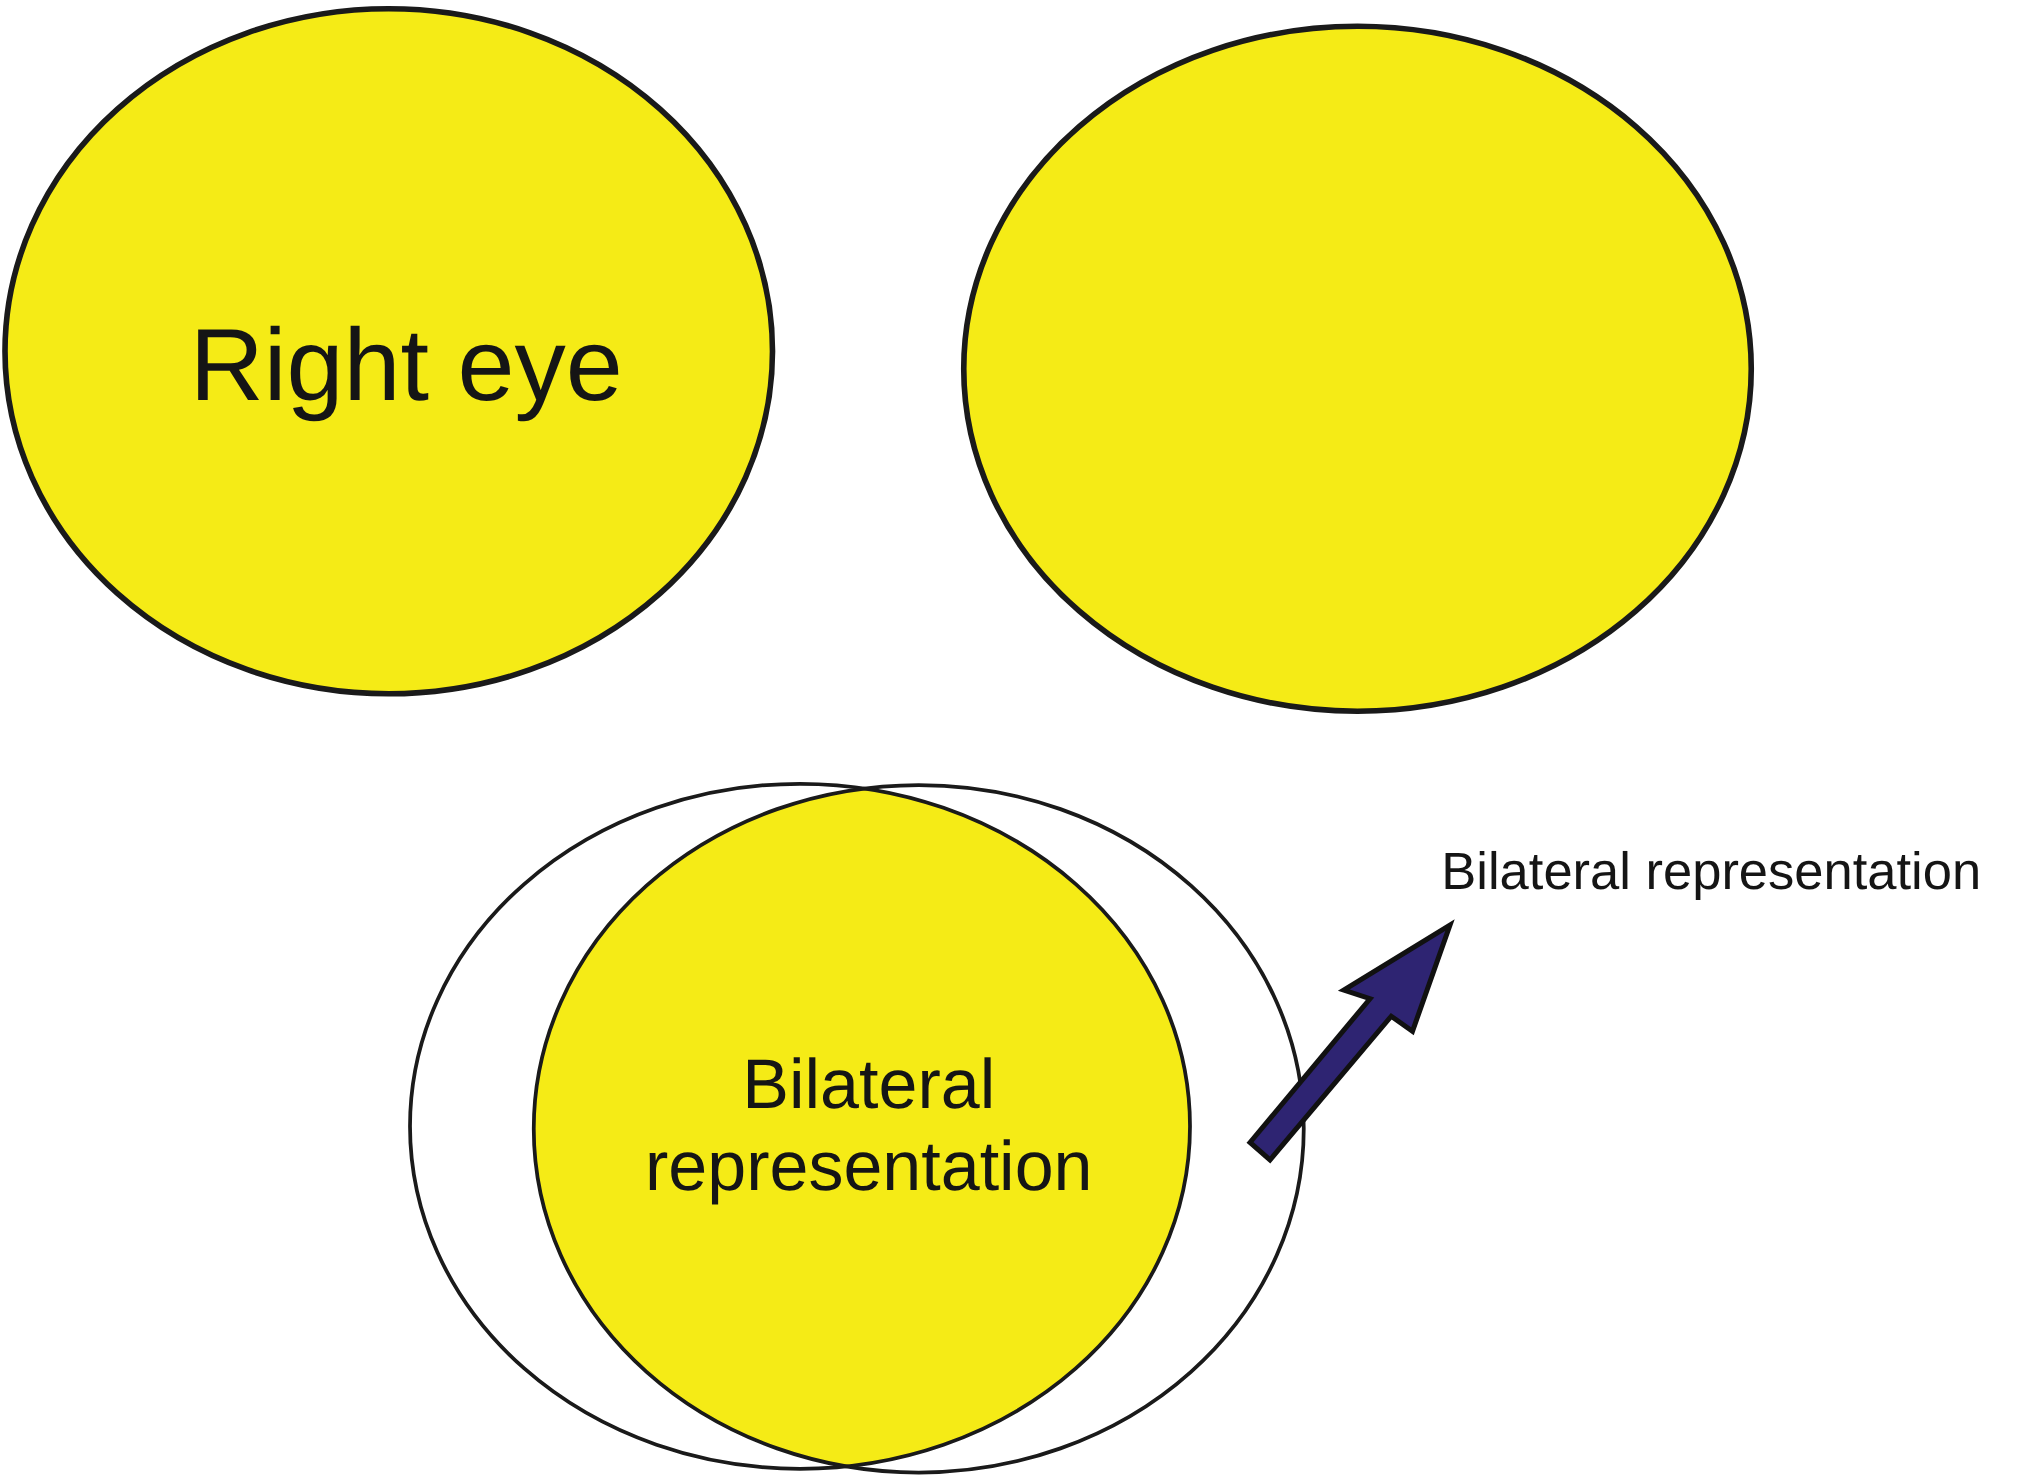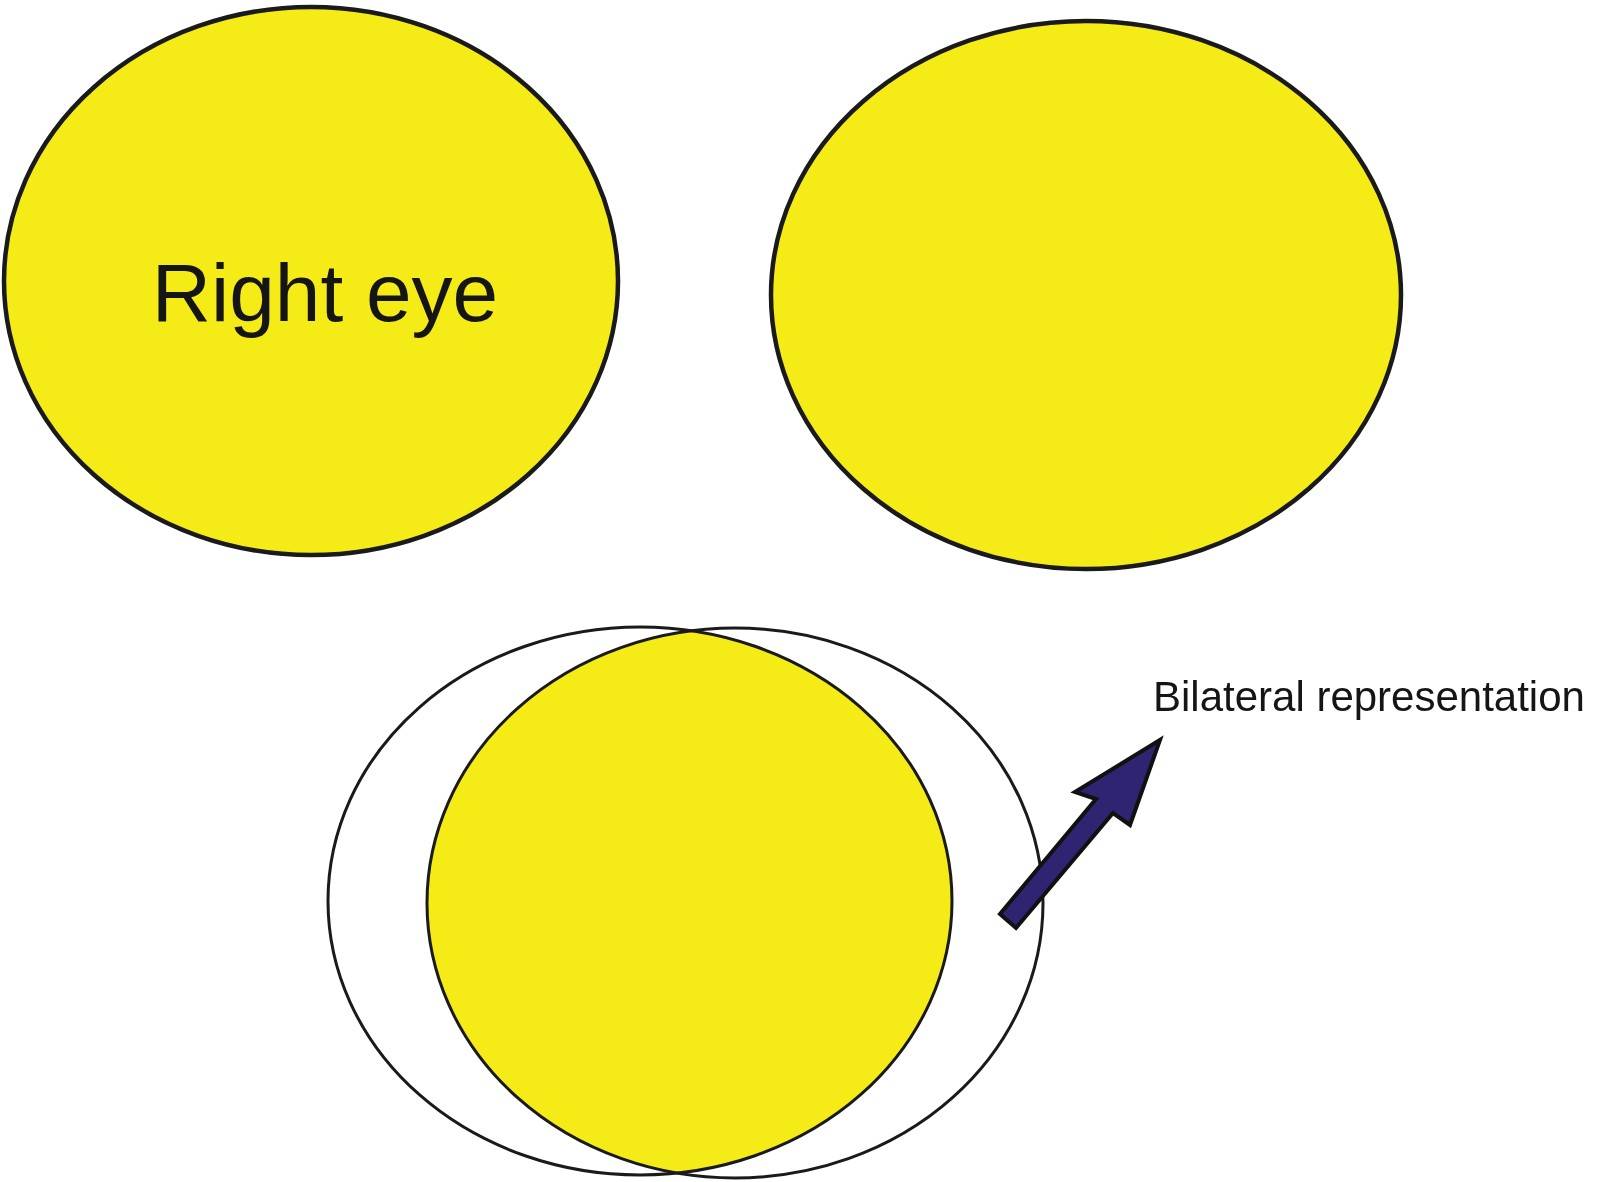--- a/index.html
+++ b/index.html
@@ -68,16 +68,18 @@
 
     <ellipse cx="640" cy="901" rx="312" ry="274" fill="none" stroke="#1A1A1A" stroke-width="3"></ellipse>
     <ellipse cx="735" cy="903" rx="308" ry="275" fill="none" stroke="#1A1A1A" stroke-width="3"></ellipse>
 
     <polygon points="1000,914 1096,799 1075,792 1160,740 1130,825 1113,813 1016,928" stroke="#111111" stroke-width="4" stroke-linejoin="miter" stroke-miterlimit="6" fill="#2E2472"></polygon>
   </svg>
 
   <div class="label label-eye" style="left:325px; top:252px;">Right eye</div>
 
 
+  <div class="label label-bilateral" style="left:695px; top:834px;">Bilateral
+representation</div>
 
   <div class="label label-unilateral" style="left:1153px; top:676px;">Bilateral representation</div>
 
 </div>
 
 </body></html>

